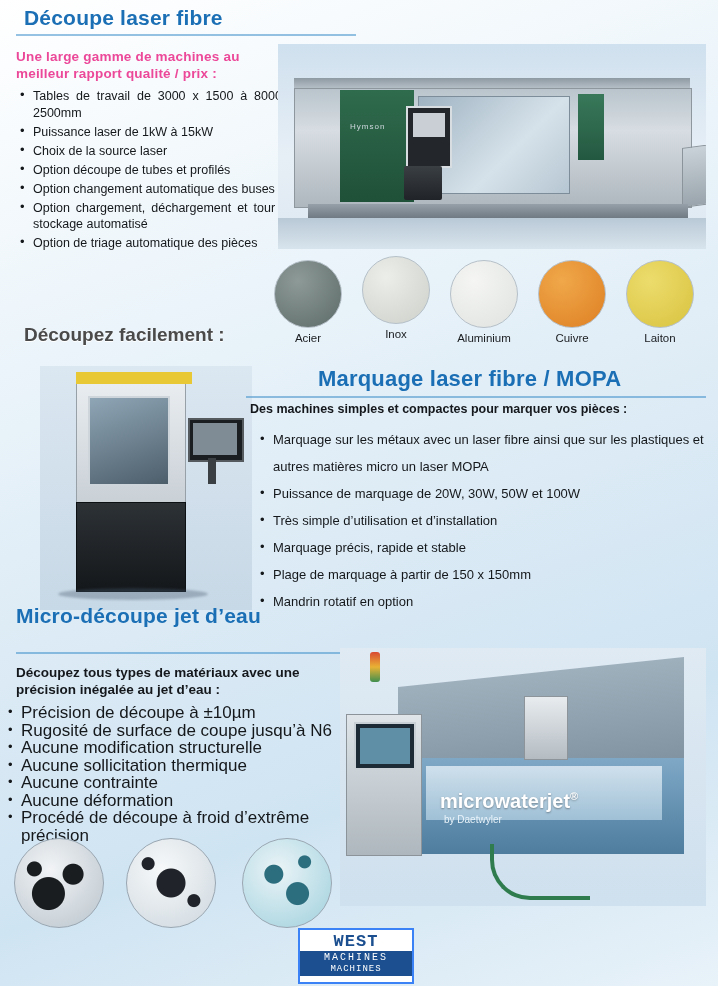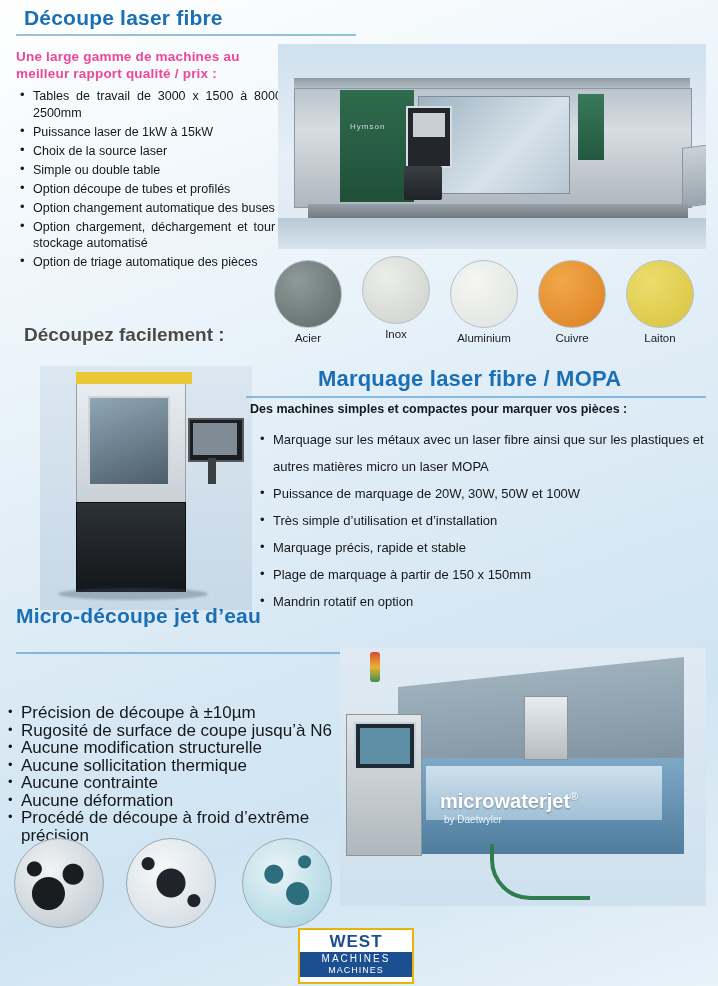--- a/index.html
+++ b/index.html
@@ -219,21 +219,21 @@
   .sample .inner{position:absolute;inset:0;}
 
   
   #footer-brand{
     position:absolute;left:18px;top:930px;font-size:30px;font-weight:bold;
     color:#3c3c3c;font-style:italic;
   }
   #footer-brand .cut{color:#2d7fc0;}
   #west-logo{
     position:absolute;left:298px;top:928px;width:112px;height:52px;
-    border:2px solid #eab308;background:#ffffff;text-align:center;
+    border:2px solid #3b82f6;background:#ffffff;text-align:center;font-family:Liberation Mono, monospace;
   }
   #west-logo .w{
     display:block;background:#ffffff;color:#1b4f8f;font-weight:bold;font-size:17px;
     letter-spacing:1px;padding-top:2px;
   }
   #west-logo .m{
     display:block;background:#1b4f8f;color:#ffffff;font-size:10px;letter-spacing:2px;
     padding:1px 0;
   }
   #west-logo .mm{
@@ -248,21 +248,20 @@
 
   <div id="sec1-title" class="sec-title">Découpe laser fibre</div>
   <div id="sec1-rule" class="rule"></div>
 
   <div id="sec1-lead">Une large gamme de machines au meilleur rapport qualité / prix :</div>
 
   <ul id="sec1-list" class="bul">
     <li>Tables de travail de 3000 x 1500 à 8000 x 2500mm</li>
     <li>Puissance laser de 1kW à 15kW</li>
     <li>Choix de la source laser</li>
-    <li>Simple ou double table</li>
     <li>Option découpe de tubes et profilés</li>
     <li>Option changement automatique des buses</li>
     <li>Option chargement, déchargement et tour de stockage automatisé</li>
     <li>Option de triage automatique des pièces</li>
   </ul>
 
   <div id="laser-machine">
     <div class="floor"></div>
     <div class="roof"></div>
     <div class="body"></div>
@@ -323,20 +322,21 @@
     <li>Marquage sur les métaux avec un laser fibre ainsi que sur les plastiques et autres matières micro un laser MOPA</li>
     <li>Puissance de marquage de 20W, 30W, 50W et 100W</li>
     <li>Très simple d’utilisation et d’installation</li>
     <li>Marquage précis, rapide et stable</li>
     <li>Plage de marquage à partir de 150 x 150mm</li>
     <li>Mandrin rotatif en option</li>
   </ul>
 
   <div id="sec3-title" class="sec-title">Micro-découpe jet d’eau</div>
   <div id="sec3-rule" class="rule"></div>
+  <div id="sec3-lead">Découpez tous types de matériaux avec une précision inégalée au jet d’eau :</div>
 
   <ul id="sec3-list" class="bul">
     <li>Précision de découpe à ±10µm</li>
     <li>Rugosité de surface de coupe jusqu’à N6</li>
     <li>Aucune modification structurelle</li>
     <li>Aucune sollicitation thermique</li>
     <li>Aucune contrainte</li>
     <li>Aucune déformation</li>
     <li>Procédé de découpe à froid d’extrême précision</li>
   </ul>

